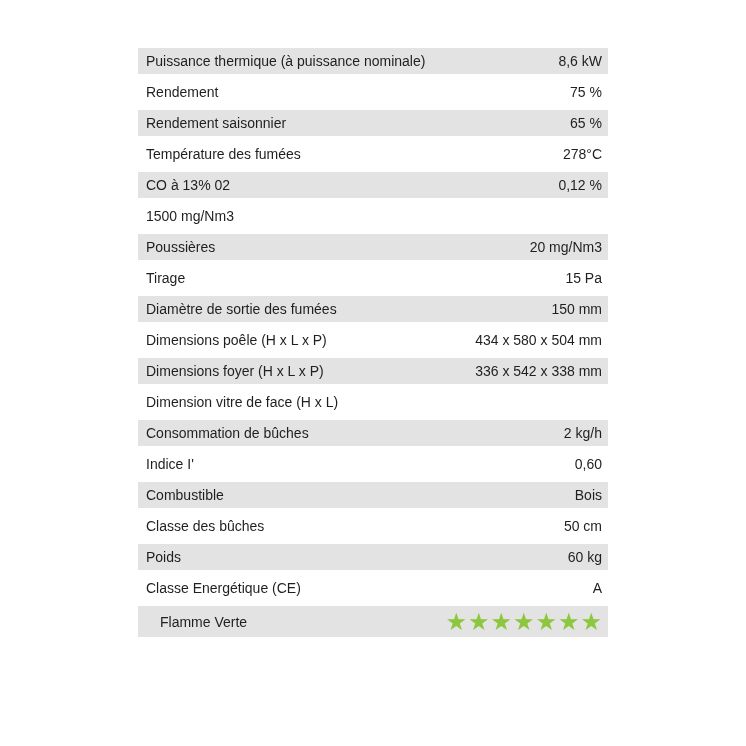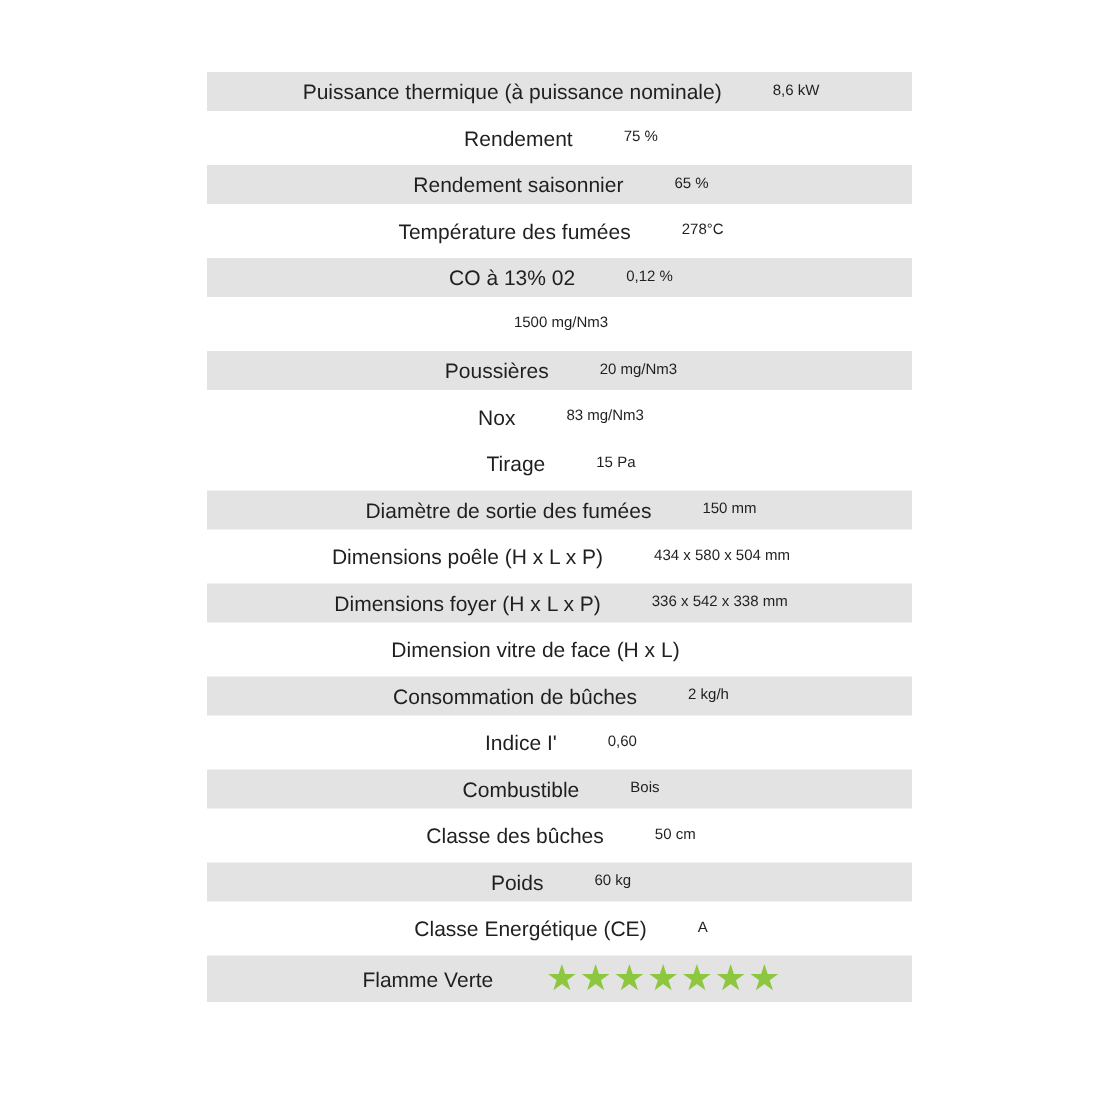--- a/index.html
+++ b/index.html
@@ -13,21 +13,21 @@
     font-family: "Liberation Sans", sans-serif;
     color: #1f1f1f;
     overflow: hidden;
   }
   .spec-table {
     width: 470px;
     margin: 48px auto 0 auto;
   }
   .spec-row {
     display: flex;
-    justify-content: center;
+    justify-content: space-between;
     align-items: center;
     box-sizing: border-box;
     height: 26px;
     margin-bottom: 5px;
     padding: 0 6px 0 8px;
     background: transparent;
     gap: 34px;
   }
   .spec-row.shaded {
     background: #e3e3e3;
@@ -35,21 +35,21 @@
   .spec-row.stars-row {
     height: 31px;
     padding-left: 22px;
   }
   .spec-label {
     font-size: 14px;
     line-height: 1;
     white-space: nowrap;
   }
   .spec-value {
-    font-size: 10px;
+    font-size: 14px;
     line-height: 1;
     white-space: nowrap;
     text-align: right;
   }
   .stars {
     display: flex;
     align-items: center;
   }
   .star-icon {
     font-size: 24px;
@@ -81,24 +81,20 @@
     <div class="spec-row shaded">
       <span class="spec-label">CO à 13% 02</span>
       <span class="spec-value">0,12 %</span>
     </div>
     <div class="spec-row">
       <span class="spec-value">1500 mg/Nm3</span>
     </div>
     <div class="spec-row shaded">
       <span class="spec-label">Poussières</span>
       <span class="spec-value">20 mg/Nm3</span>
-    </div>
-    <div class="spec-row">
-      <span class="spec-label">Nox</span>
-      <span class="spec-value">83 mg/Nm3</span>
     </div>
     <div class="spec-row">
       <span class="spec-label">Tirage</span>
       <span class="spec-value">15 Pa</span>
     </div>
     <div class="spec-row shaded">
       <span class="spec-label">Diamètre de sortie des fumées</span>
       <span class="spec-value">150 mm</span>
     </div>
     <div class="spec-row">

